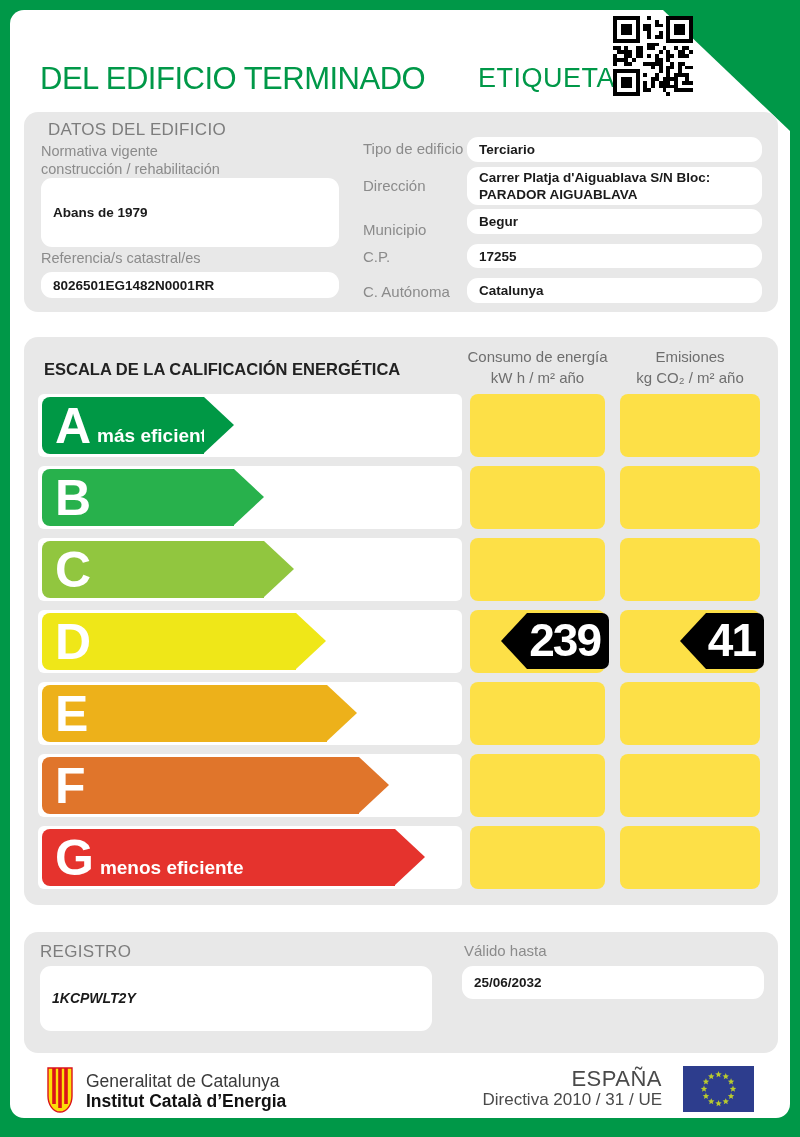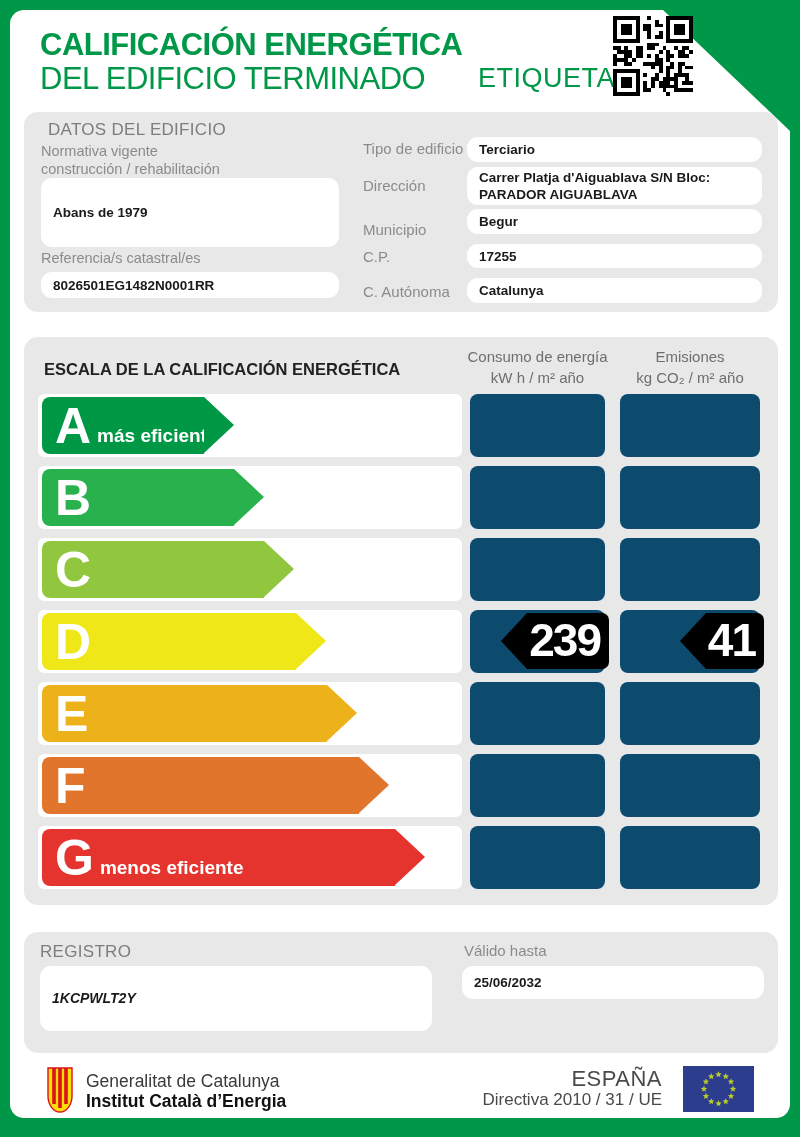--- a/index.html
+++ b/index.html
@@ -31,21 +31,21 @@
   .escala-title{position:absolute;left:20px;top:23px;font-size:16.5px;font-weight:bold;color:#222;}
   .col-head{position:absolute;top:9px;text-align:center;font-size:15px;line-height:21px;color:#6e6e6e;}
   .rows{position:absolute;left:14px;top:57px;width:726px;}
   .scale-row{display:flex;height:63px;margin-bottom:9px;}
   .band{width:424px;background:#fff;border-radius:6px;position:relative;}
   .arrow{position:absolute;left:4px;top:3px;height:57px;display:flex;}
   .arrow-body{height:57px;border-radius:8px 0 0 8px;display:flex;align-items:center;}
   .arrow-tip{width:0;height:0;border-top:28.5px solid transparent;border-bottom:28.5px solid transparent;border-left:30px solid;}
   .letter{font-size:50px;font-weight:bold;color:#fff;margin-left:13px;line-height:50px;}
   .eff-note{font-size:19px;font-weight:bold;color:#fff;margin-left:6px;align-self:flex-end;margin-bottom:7px;white-space:nowrap;}
-  .value-box{background:#0c4a6e;border-radius:8px;position:relative;}
+  .value-box{background:#fde047;border-radius:8px;position:relative;}
   .vb1{width:135px;margin-left:8px;}
   .vb2{width:140px;margin-left:15px;}
   .tag{position:absolute;right:-4px;top:3px;height:56px;display:flex;align-items:center;}
   .tag-tip{width:0;height:0;border-top:28px solid transparent;border-bottom:28px solid transparent;border-right:26px solid #000;}
   .tag-body{background:#000;color:#fff;height:56px;line-height:54px;font-size:46px;font-weight:bold;
     letter-spacing:-2px;padding:0 9px 0 2px;border-radius:0 7px 7px 0;}
   
   .regbox{left:16px;top:34px;width:392px;height:65px;font-size:14px;font-style:italic;}
   .validobox{left:438px;top:34px;width:302px;height:33px;}
   
@@ -56,21 +56,20 @@
   .directive{position:absolute;left:380px;top:1090px;width:282px;text-align:right;font-size:17px;color:#4a4a4a;}
   .flag{position:absolute;left:683px;top:1066px;width:71px;height:46px;}
 </style>
 </head>
 <body>
 
 <div class="page">
   <div class="inner"></div>
   <div class="corner-fold"></div>
 
-  <div class="title1">CALIFICACIÓN ENERGÉTICA</div>
   <div class="title2">DEL EDIFICIO TERMINADO</div>
   <div class="etiqueta">ETIQUETA</div>
   <svg class="qr" id="qr" viewBox="0 0 21 21" shape-rendering="crispEdges">
       <rect x="0" y="0" width="21" height="21" fill="#fff"></rect>
       <rect x="9" y="0" width="1" height="1"></rect>
       <rect x="11" y="1" width="1" height="1"></rect>
       <rect x="8" y="2" width="1" height="1"></rect>
       <rect x="9" y="2" width="1" height="1"></rect>
       <rect x="11" y="2" width="1" height="1"></rect>
       <rect x="12" y="2" width="1" height="1"></rect>

